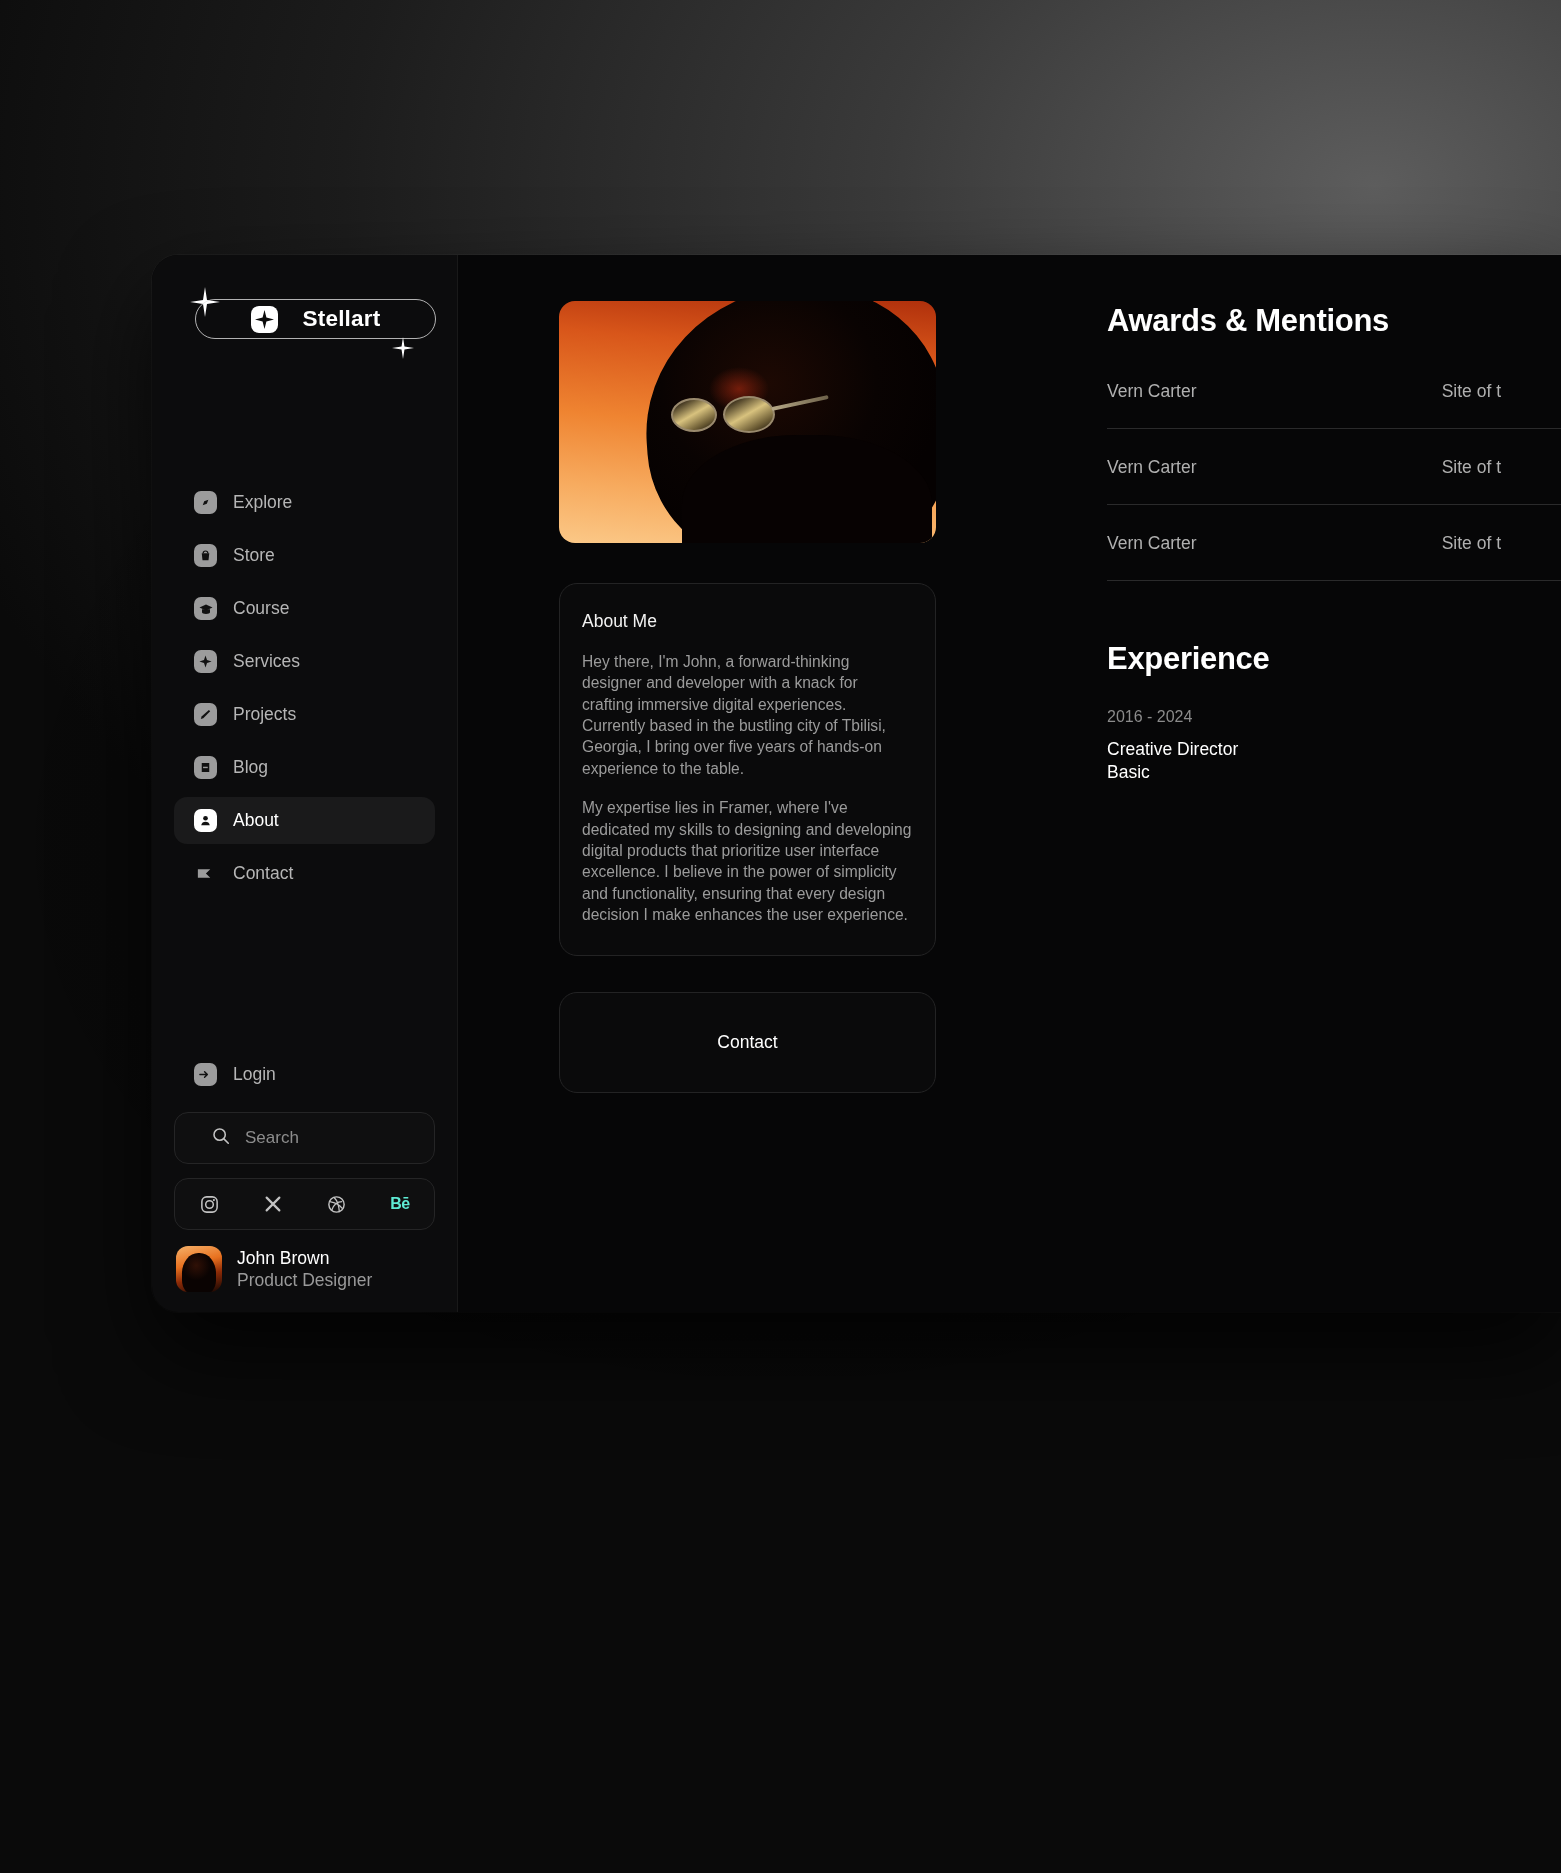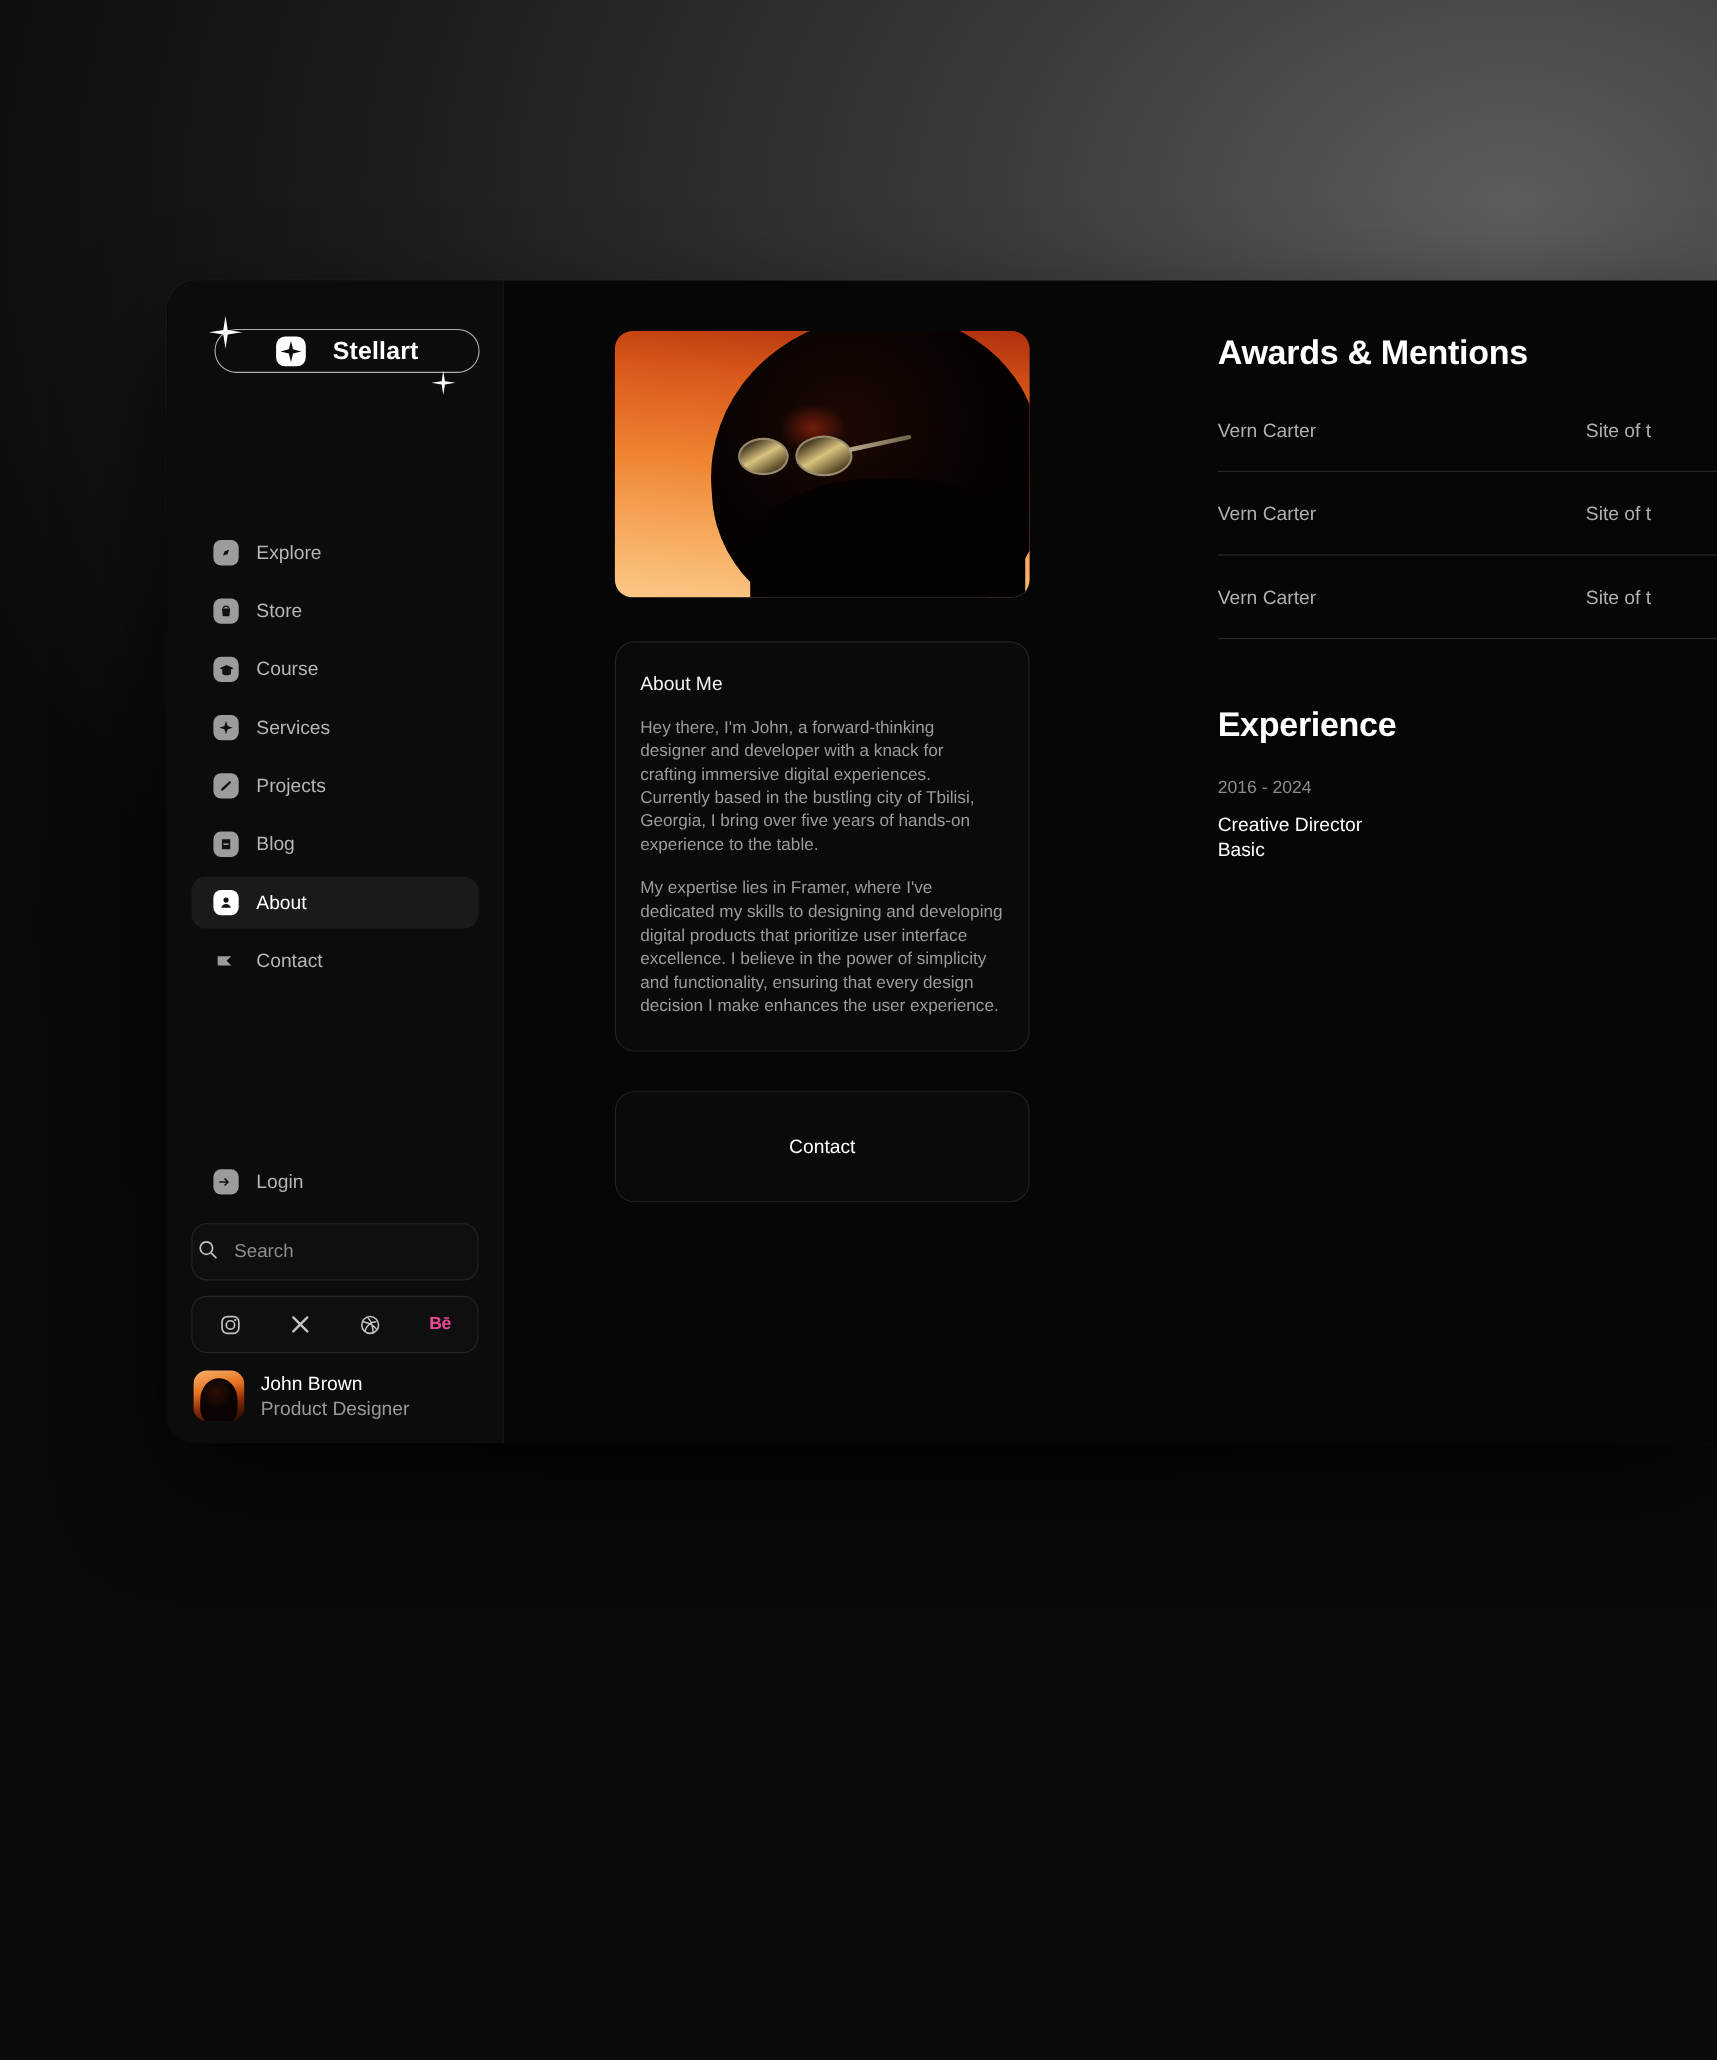--- a/index.html
+++ b/index.html
@@ -85,31 +85,31 @@
     display:flex; align-items:center; gap:16px;
     height:44px; padding:0 20px; margin-bottom:16px;
   }
   .login-row .ico { width:23px; height:23px; border-radius:7px; background:#9c9c9c;
     display:flex; align-items:center; justify-content:center; }
   .login-row .lbl { color:#b6b6b6; font-size:17.5px; }
 
   .search-box {
     height:52px; border:1px solid #252526; border-radius:14px;
     background:#0f0f10; display:flex; align-items:center; gap:14px;
-    padding:0 4px; margin-bottom:14px;
+    padding:0 36px; margin-bottom:14px;
   }
   .search-box .ph { color:#8d8d8d; font-size:17px; }
 
   .social-box {
     height:52px; border:1px solid #252526; border-radius:14px;
     background:#0f0f10; display:flex; align-items:center;
     justify-content:space-between; padding:0 22px; margin-bottom:16px;
   }
   .social-box .si { width:24px; height:24px; display:flex; align-items:center; justify-content:center; }
-  .social-box .be { color:#ec4899; font-size:16px; font-weight:700; letter-spacing:-.5px; }
+  .social-box .be { color:#5eead4; font-size:16px; font-weight:700; letter-spacing:-.5px; }
 
   .profile { display:flex; align-items:center; gap:15px; padding:0 2px; }
   .avatar {
     width:46px; height:46px; border-radius:12px; overflow:hidden; flex:0 0 46px;
     background:linear-gradient(165deg,#f6b26b 0%,#e8711f 38%,#8d2b07 64%,#140603 100%);
     position:relative;
   }
   .avatar:after{
     content:""; position:absolute; left:6px; top:7px; width:34px; height:42px;
     border-radius:48% 48% 35% 35%;

